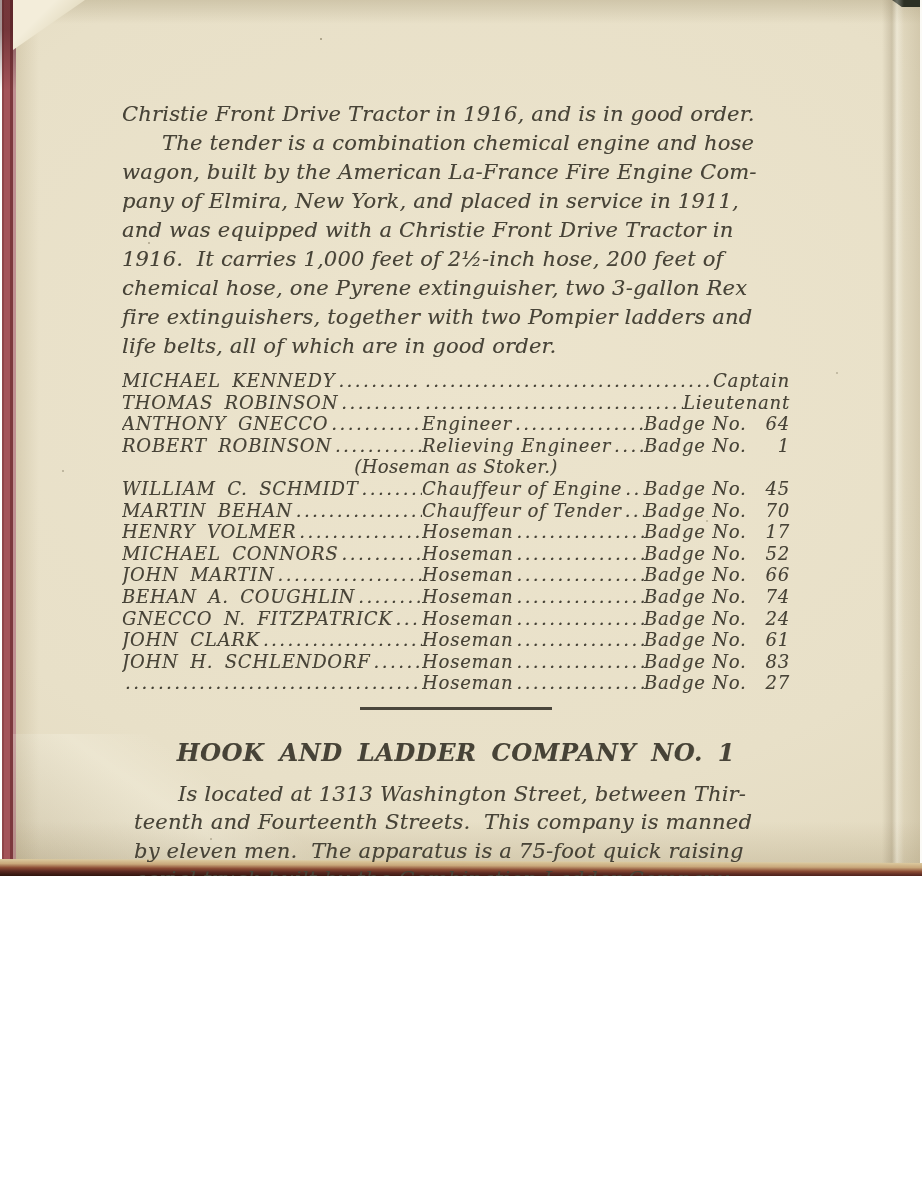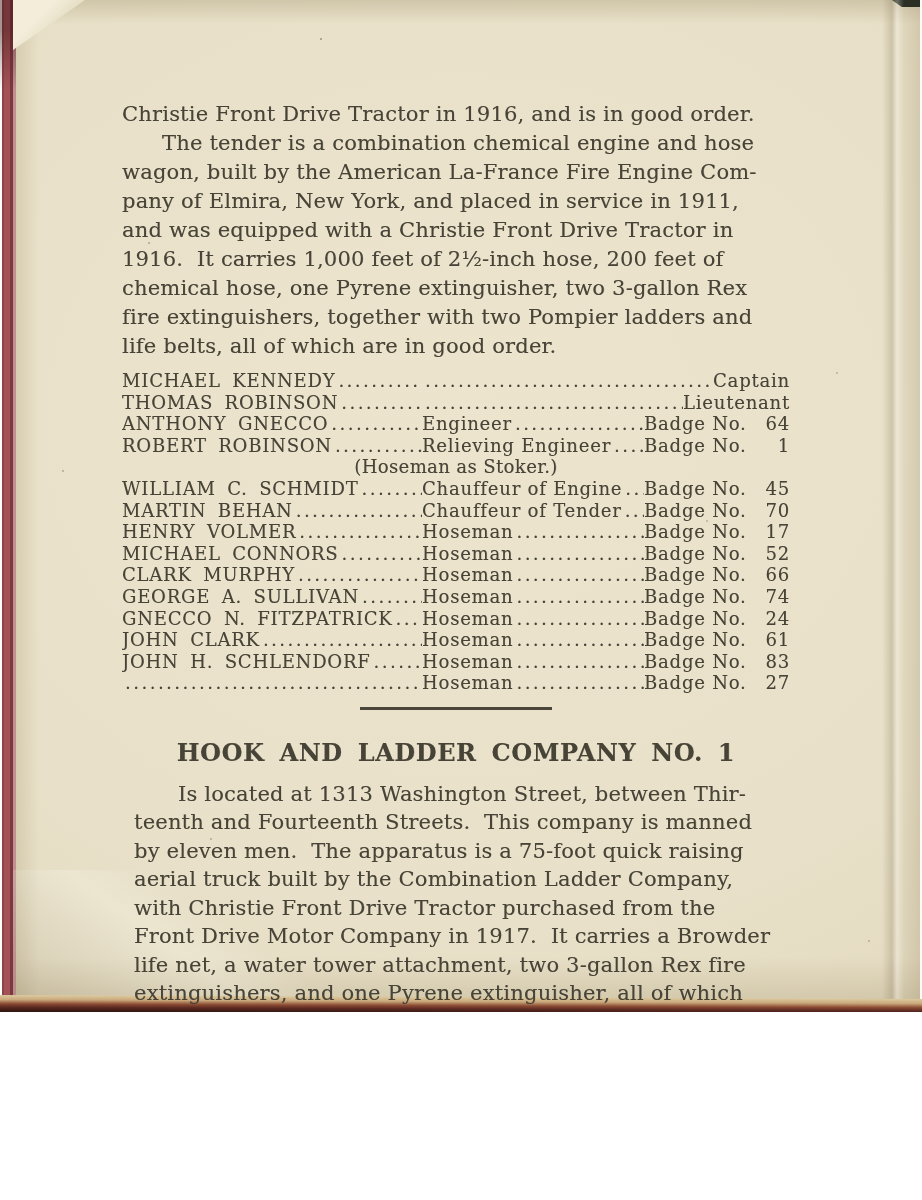--- a/index.html
+++ b/index.html
@@ -3,25 +3,26 @@
 <meta charset="utf-8">
 <style>
   html, body {
     margin: 0;
     padding: 0;
     background: #ffffff;
   }
   .scan {
     position: relative;
     width: 922px;
-    height: 1012px;
+    height: 876px;
     background: #fbfaf6;
     overflow: hidden;
     font-family: "DejaVu Serif", "Liberation Serif", serif;
     color: #474337;
+    font-style: italic;
   }
 
   
   .spine {
     position: absolute;
     left: 0; top: 0; bottom: 0;
     width: 16px;
     background:
       linear-gradient(180deg, rgba(60,20,22,.45) 0 30px, rgba(0,0,0,0) 90px),
       linear-gradient(90deg,
@@ -340,35 +341,35 @@
             <span class="member-role">Hoseman</span>
             <span class="leader">............................................................</span>
           </div>
           <div class="badge-cell">
             <span class="badge-label">Badge No.</span>
             <span class="badge-num">52</span>
           </div>
         </div>
         <div class="roster-row">
           <div class="name-cell">
-            <span class="member-name">CLARK MURPHY</span>
+            <span class="member-name">JOHN MARTIN</span>
             <span class="leader">............................................................</span>
           </div>
           <div class="role-cell">
             <span class="member-role">Hoseman</span>
             <span class="leader">............................................................</span>
           </div>
           <div class="badge-cell">
             <span class="badge-label">Badge No.</span>
             <span class="badge-num">66</span>
           </div>
         </div>
         <div class="roster-row">
           <div class="name-cell">
-            <span class="member-name">GEORGE A. SULLIVAN</span>
+            <span class="member-name">BEHAN A. COUGHLIN</span>
             <span class="leader">............................................................</span>
           </div>
           <div class="role-cell">
             <span class="member-role">Hoseman</span>
             <span class="leader">............................................................</span>
           </div>
           <div class="badge-cell">
             <span class="badge-label">Badge No.</span>
             <span class="badge-num">74</span>
           </div>

